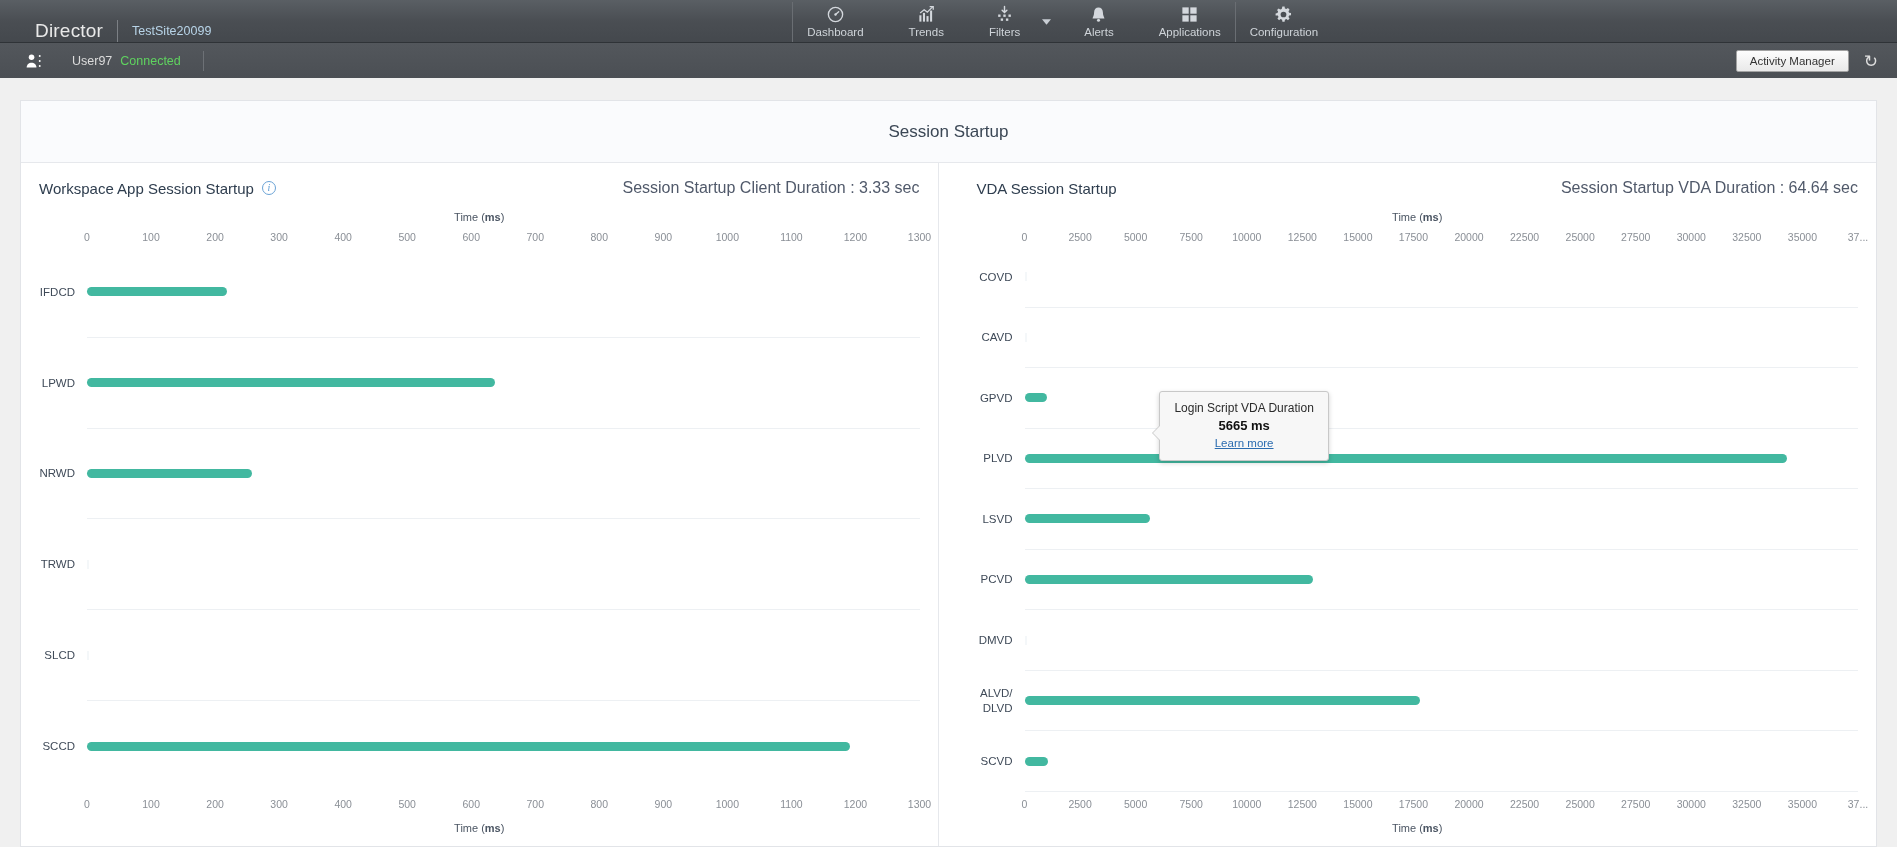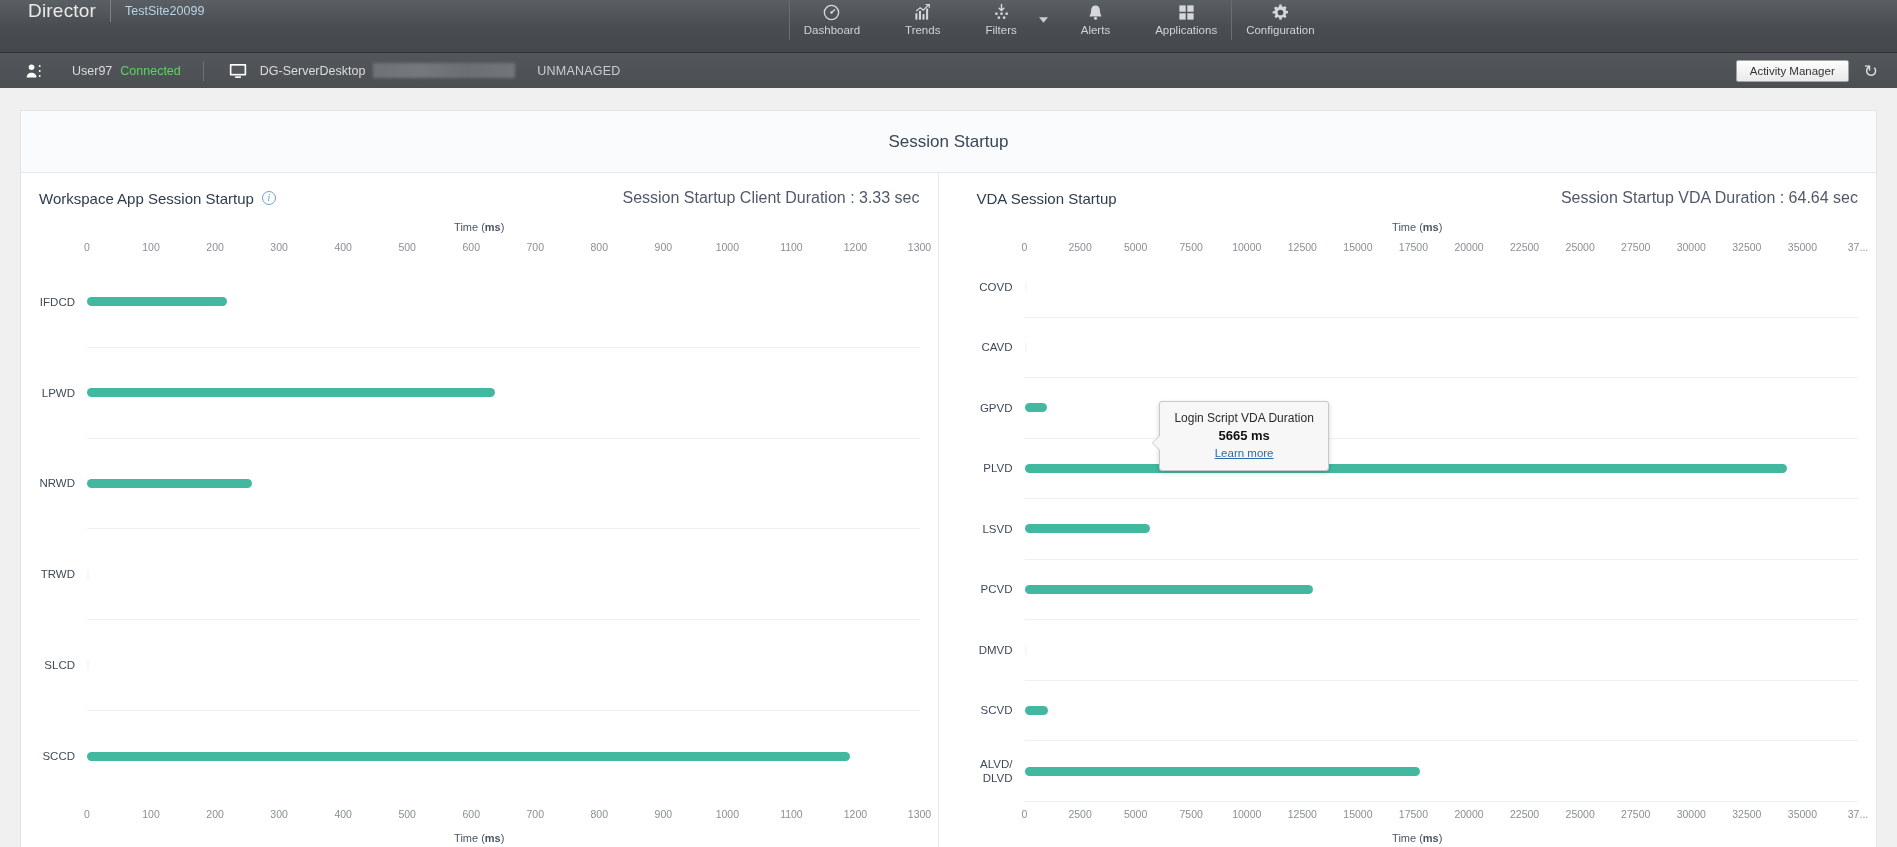--- a/index.html
+++ b/index.html
@@ -5,24 +5,25 @@
   * { box-sizing: border-box; margin: 0; padding: 0; }
   html, body {
     width: 1897px; height: 847px;
     font-family: "Liberation Sans", sans-serif;
     background: #f0f0f0;
     overflow: hidden;
   }
 
   
   .topbar {
-    height: 52px;
+    height: 42px;
     background: linear-gradient(to bottom, #5a5f64 0%, #4a4e53 50%, #44484d 100%);
-    display: flex; align-items: flex-start;
+    display: flex; align-items: flex-end;
     position: relative;
+    padding-left: 7px;
   }
   .brand {
     display: flex; align-items: center;
     padding-left: 28px; padding-right: 16px;
   }
   .brand-name {
     color: #e9e9e9; font-size: 19px; font-weight: 300;
     letter-spacing: 0.2px;
   }
   .brand-sep {
@@ -353,32 +354,20 @@
           <circle cx="19" cy="11" r="1.2" fill="#ffffff"></circle>
           <circle cx="19" cy="17" r="1.2" fill="#ffffff"></circle>
         </svg>
     </span>
     <span class="sess-user">User97</span>
     <span class="sess-status">Connected</span>
   </div>
 
   <span class="sess-div"></span>
 
-  <div class="sess-chunk">
-    <span class="sess-iconbox">
-      <svg width="20" height="18" viewBox="0 0 24 22">
-          <rect x="2" y="2.5" width="20" height="14" rx="1.2" fill="#ffffff"></rect>
-          <rect x="4" y="4.5" width="16" height="10" fill="#53575c"></rect>
-          <rect x="8.5" y="17.5" width="7" height="2" fill="#ffffff"></rect>
-        </svg>
-    </span>
-    <span class="sess-machine">DG-ServerDesktop</span>
-    <span class="sess-blur"></span>
-    <span class="sess-unmanaged">UNMANAGED</span>
-  </div>
 
   <div class="sess-right">
     <button class="am-btn">Activity Manager</button>
     <span class="refresh-btn">↻</span>
   </div>
 </div>
 
 <div class="content">
   <div class="page-card">
     <div class="page-title">Session Startup</div>
@@ -514,27 +503,27 @@
             </div>
             <div class="row" style="height: 11.1111%;">
               <span class="row-label">PCVD</span>
               <div class="bar" style="width: 34.6667%; background: rgb(66, 184, 160);"></div>
             </div>
             <div class="row" style="height: 11.1111%;">
               <span class="row-label">DMVD</span>
               <div class="bar empty"></div>
             </div>
             <div class="row" style="height: 11.1111%;">
-              <span class="row-label">SCVD</span>
-              <div class="bar" style="width: 2.8%; background: rgb(66, 184, 160);"></div>
-            </div>
-            <div class="row" style="height: 11.1111%;">
               <span class="row-label">ALVD/
 DLVD</span>
               <div class="bar" style="width: 47.4667%; background: rgb(66, 184, 160);"></div>
+            </div>
+            <div class="row" style="height: 11.1111%;">
+              <span class="row-label">SCVD</span>
+              <div class="bar" style="width: 2.8%; background: rgb(66, 184, 160);"></div>
             </div>
             <div class="tooltip" style="left: 15.1067%; top: 26.3333%; margin-left: 9px;"><div class="tt-title">Login Script VDA Duration</div><div class="tt-value">5665 ms</div><a class="tt-link">Learn more</a></div>
           </div>
 
         <div class="ticks bottom-ticks" id="ticks-right-bottom">
             <span class="tick" style="left: 0%;">0</span>
             <span class="tick" style="left: 6.66667%;">2500</span>
             <span class="tick" style="left: 13.3333%;">5000</span>
             <span class="tick" style="left: 20%;">7500</span>
             <span class="tick" style="left: 26.6667%;">10000</span>

